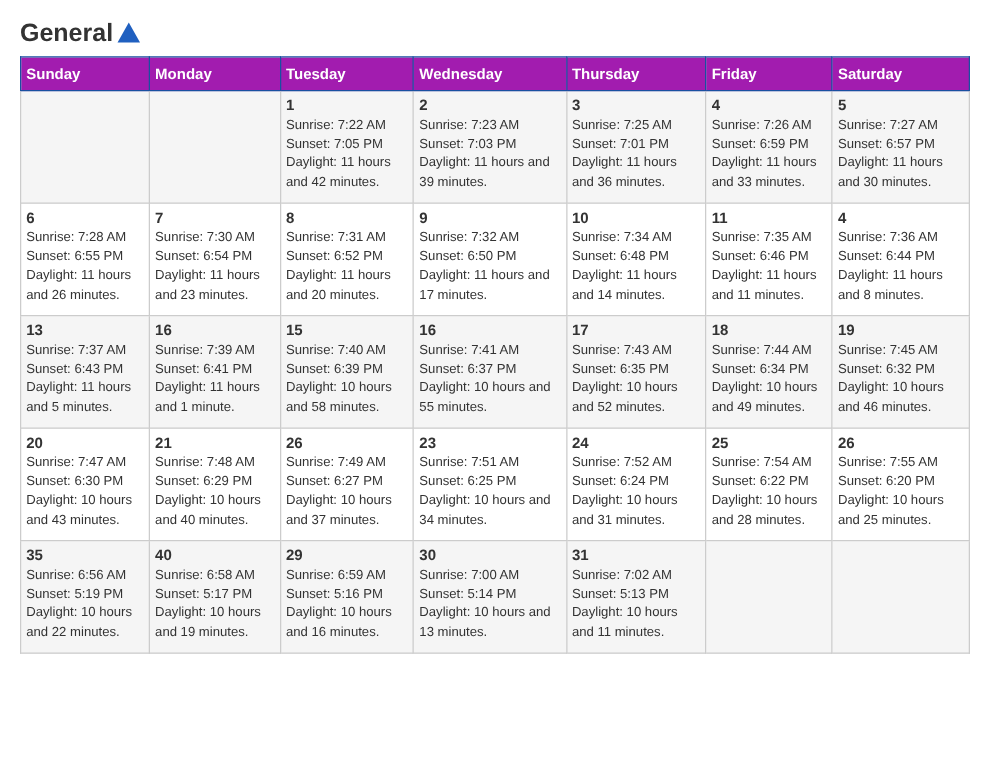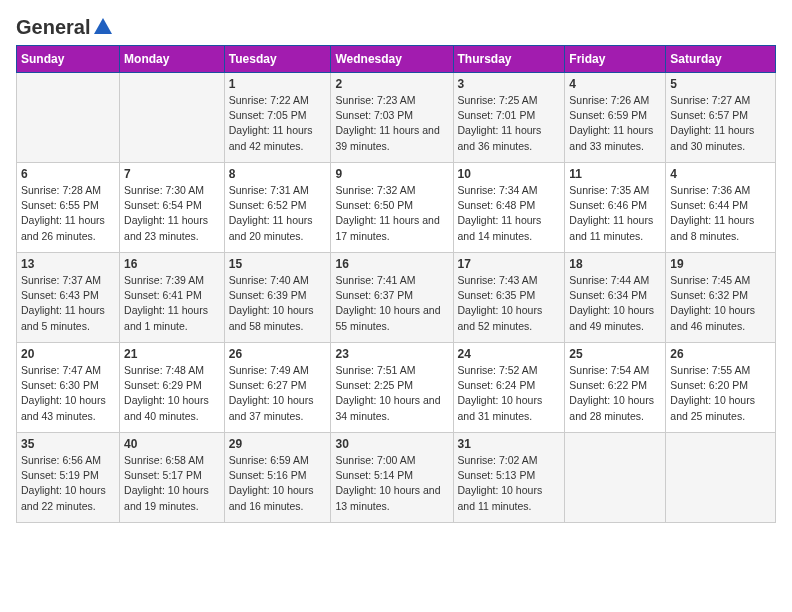--- a/index.html
+++ b/index.html
@@ -252,21 +252,21 @@
         </td>
         <td>
           <span class="day-num">26</span>
           <div class="cell-content">Sunrise: 7:49 AM
 Sunset: 6:27 PM
 Daylight: 10 hours and 37 minutes.</div>
         </td>
         <td>
           <span class="day-num">23</span>
           <div class="cell-content">Sunrise: 7:51 AM
-Sunset: 2:25 PM
+Sunset: 6:25 PM
 Daylight: 10 hours and 34 minutes.</div>
         </td>
         <td>
           <span class="day-num">24</span>
           <div class="cell-content">Sunrise: 7:52 AM
 Sunset: 6:24 PM
 Daylight: 10 hours and 31 minutes.</div>
         </td>
         <td>
           <span class="day-num">25</span>

